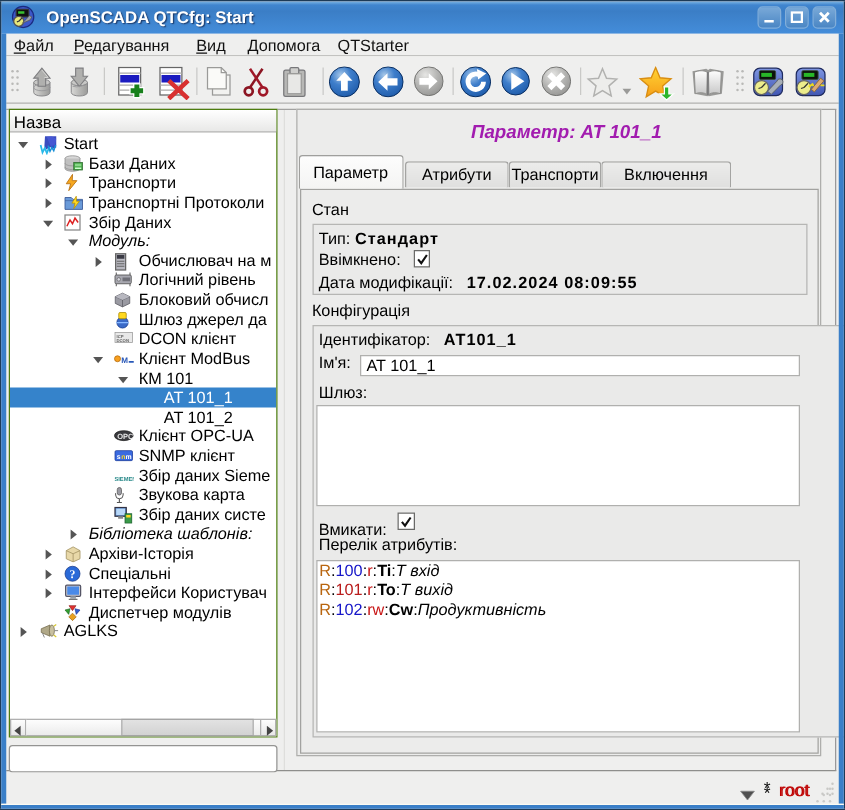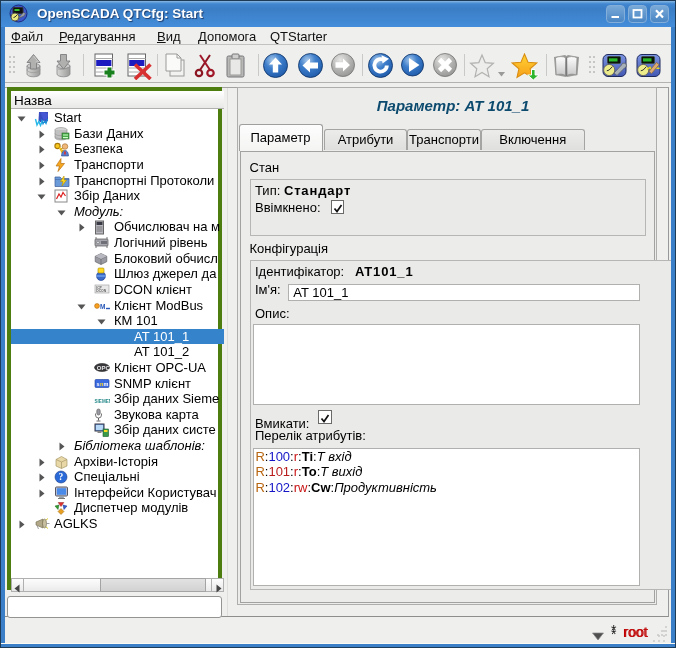--- a/index.html
+++ b/index.html
@@ -21,34 +21,34 @@
 
 #menubar{left:5px;top:27px;width:666px;height:17px;background:#efefee;font-size:13px;color:#111;border-bottom:1px solid #c2c2c0}
 .mi{position:absolute;top:2px}
 
 #toolbar{left:5px;top:45px;width:666px;height:37px;background:#efefee;border-bottom:1px solid #b2b2b0}
 .tsep{position:absolute;top:9px;width:1px;height:22px;background:#c9c9c7}
 .ticon{position:absolute;top:8px}
 
 #central{left:5px;top:87px;width:664px;height:530px;background:#efefee;border-top:1px solid #a2a2a0;border-right:1px solid #98989a;border-bottom:1px solid #8e8e8c;box-sizing:border-box}
 
-#tree{left:7px;top:87px;width:215px;height:503px;background:#fff;border:4px solid #4d7c0f;box-sizing:border-box}
+#tree{left:7px;top:87px;width:215px;height:503px;background:#fff;border:1px solid #4d7c0f;box-sizing:border-box}
 #treehead{left:0;top:0;width:213px;height:18px;background:linear-gradient(180deg,#ffffff,#e8e8e7);border-bottom:1px solid #b0b0ae;box-sizing:border-box;font-size:13.5px;color:#000;padding:2px 0 0 3px}
 #treerows{left:0;top:19.2px;width:213px;height:467px;overflow:hidden;font-size:13px;color:#000}
 .trow{position:relative;height:15.62px;line-height:15.62px;white-space:nowrap}
 .trow .arr{position:absolute;top:0;width:10px;text-align:center;color:#4a4a4a;font-size:8px}
 .trow .tic{position:absolute;top:1px;width:14px;height:14px}
 .trow .lbl{position:absolute;top:0}
 .sel{background:#3583cb;color:#fff}
 #treescroll{left:0;top:486.7px;width:213px;height:14px;background:#f0f0f0}
 
 #searchbox{left:7px;top:596px;width:215px;height:22px;background:#fff;border:1px solid #949492;border-radius:3px;box-sizing:border-box}
 
 #panel{left:237px;top:87px;width:420px;height:518px;border:1px solid #aeaeac;background:#ececeb;box-sizing:border-box}
-#ptitle{left:6px;top:9px;width:418px;text-align:center;font-size:15px;font-weight:bold;font-style:italic;color:#0c4a6e}
+#ptitle{left:6px;top:9px;width:418px;text-align:center;font-size:15px;font-weight:bold;font-style:italic;color:#a21caf}
 .tab{position:absolute;box-sizing:border-box;font-size:13px;text-align:center}
 #tabframe{left:1.5px;top:62.5px;width:415.5px;height:452.5px;border:1px solid #a2a2a0;background:#ececeb;box-sizing:border-box}
 .glabel{position:absolute;font-size:13px;color:#000}
 .gbox{position:absolute;border:1px solid #b6b6b4;background:#eaeae9;box-sizing:border-box}
 .frow{position:absolute;font-size:13px;color:#000;white-space:nowrap}
 .frow b{letter-spacing:0.85px}
 .tinput{position:absolute;background:#fff;border:1px solid #b0b0ae;box-sizing:border-box}
 .cb{position:absolute;background:#fff;border:1px solid #6a6a68;box-sizing:border-box}
 
 #statusbar{left:5px;top:618px;width:666px;height:25px;background:#efefee;font-size:13px}
@@ -287,34 +287,20 @@
               <rect x="8" y="6" width="7" height="6" fill="#4aa84a" stroke="#2a682a" stroke-width=".6"></rect>
               <rect x="9" y="7" width="5" height="2" fill="#88d888"></rect>
               <rect x="9" y="10" width="5" height="1.2" fill="#cfc"></rect>
             </svg></span>
           <span class="lbl" style="left:63px">Бази Даних</span>
         </div>
 <div class="trow">
           <span class="arr" style="left:25px;top:3px"><svg width="9" height="9" viewBox="0 0 9 9">
               <path d="M2.5 0.5 v8 L7.5 4.5 Z" fill="#555"></path>
             </svg></span>
-          <span class="tic" style="left:43px"><svg width="16" height="15" viewBox="0 0 16 15">
-              <circle cx="3.5" cy="4" r="2.6" fill="#f8c820" stroke="#a87808" stroke-width="1.1"></circle>
-              <path d="M5.5 5.5 L9 12 M7.5 9.5 l2 -1.2 M6.5 7.5 l2 -1.2" stroke="#f8c820" stroke-width="1.6" fill="none"></path>
-              <path d="M7.5 9.5 l2 -1.2 M6.5 7.5 l2 -1.2" stroke="#a87808" stroke-width=".7"></path>
-              <circle cx="11" cy="4.5" r="2.8" fill="#f0b878" stroke="#a06828" stroke-width=".6"></circle>
-              <path d="M7.5 14 c0 -3.5 1.5 -5.5 3.5 -5.5 s3.5 2 3.5 5.5 z" fill="#5880d0" stroke="#284888" stroke-width=".6"></path>
-              <path d="M11 8.5 l1 2.5 l-1 2.5 l-1 -2.5 z" fill="#d83030"></path>
-            </svg></span>
-          <span class="lbl" style="left:63px">Безпека</span>
-        </div>
-<div class="trow">
-          <span class="arr" style="left:25px;top:3px"><svg width="9" height="9" viewBox="0 0 9 9">
-              <path d="M2.5 0.5 v8 L7.5 4.5 Z" fill="#555"></path>
-            </svg></span>
           <span class="tic" style="left:43px"><svg width="13" height="14" viewBox="0 0 13 14">
               <path d="M7 0.5 L2 8 H5.5 L4 13.5 L10.5 5.5 H6.8 Z" fill="#f6a820" stroke="#b87010" stroke-width=".7"></path>
             </svg></span>
           <span class="lbl" style="left:63px">Транспорти</span>
         </div>
 <div class="trow">
           <span class="arr" style="left:25px;top:3px"><svg width="9" height="9" viewBox="0 0 9 9">
               <path d="M2.5 0.5 v8 L7.5 4.5 Z" fill="#555"></path>
             </svg></span>
           <span class="tic" style="left:43px"><svg width="16" height="14" viewBox="0 0 16 14">
@@ -527,27 +513,28 @@
     <div class="tab" style="left:169px;top:41.3px;width:74px;height:21.2px;background:linear-gradient(180deg,#ececeb,#dfdfde);border:1px solid #a4a4a2;border-bottom:none;border-radius:3px 3px 0 0;line-height:20px">Транспорти</div>
     <div class="tab" style="left:243px;top:41.3px;width:103.5px;height:21.2px;background:linear-gradient(180deg,#ececeb,#dfdfde);border:1px solid #a4a4a2;border-bottom:none;border-radius:3px 3px 0 0;line-height:20px">Включення</div>
     <div class="abs" id="tabframe">
       <div class="glabel" style="left:9px;top:8px">Стан</div>
       <div class="gbox" style="left:9.5px;top:27px;width:396px;height:57.5px">
         <div class="frow" style="left:4px;top:3.3px">Тип:&nbsp;<b>Стандарт</b></div>
         <div class="frow" style="left:4px;top:20px">Ввімкнено:</div>
         <div class="cb" style="left:79.5px;top:20.5px;width:13.5px;height:13.5px"><svg width="12" height="12" viewBox="0 0 12 12">
               <path d="M2.5 5.5 L5 8.5 L9.5 2" fill="none" stroke="#111" stroke-width="1.7"></path>
             </svg></div>
+        <div class="frow" style="left:4px;top:38.2px">Дата модифікації:&nbsp;&nbsp;&nbsp;<b>17.02.2024 08:09:55</b></div>
       </div>
       <div class="glabel" style="left:9px;top:89.5px">Конфігурація</div>
       <div class="gbox" style="left:9.5px;top:108.2px;width:456px;height:330.5px">
         <div class="frow" style="left:4px;top:3.4px">Ідентифікатор:&nbsp;&nbsp;&nbsp;<b>AT101_1</b></div>
         <div class="frow" style="left:4px;top:21.5px">Ім'я:</div>
         <div class="tinput" style="left:36.9px;top:23.6px;width:352.5px;height:16.5px;font-size:13px;line-height:15px;padding:0 0 0 4.3px">AT 101_1</div>
-        <div class="frow" style="left:4px;top:45.3px">Опис:</div>
+        <div class="frow" style="left:4px;top:45.3px">Шлюз:</div>
         <div class="tinput" style="left:2.4px;top:63.3px;width:387px;height:81.5px"></div>
         <div class="frow" style="left:4px;top:155px">Вмикати:</div>
         <div class="cb" style="left:66.9px;top:149.5px;width:14px;height:14px"><svg width="12" height="12" viewBox="0 0 12 12">
               <path d="M2.5 5.5 L5 8.5 L9.5 2" fill="none" stroke="#111" stroke-width="1.7"></path>
             </svg></div>
         <div class="frow" style="left:4px;top:167.7px">Перелік атрибутів:</div>
         <div class="tinput" style="left:2.4px;top:186.9px;width:387px;height:138px;font-size:13px;line-height:15.1px;padding:0.8px 0 0 1px">
             <div><span style="color:#b8650f">R</span>:<span style="color:#1616c8">100</span>:<span style="color:#c81616">r</span>:<b>Ti</b>:<i>T вхід</i></div>
             <div><span style="color:#b8650f">R</span>:<span style="color:#b91c1c">101</span>:<span style="color:#c81616">r</span>:<b>To</b>:<i>T вихід</i></div>
             <div><span style="color:#b8650f">R</span>:<span style="color:#1616c8">102</span>:<span style="color:#c81616">rw</span>:<b>Cw</b>:<i>Продуктивність</i></div>

